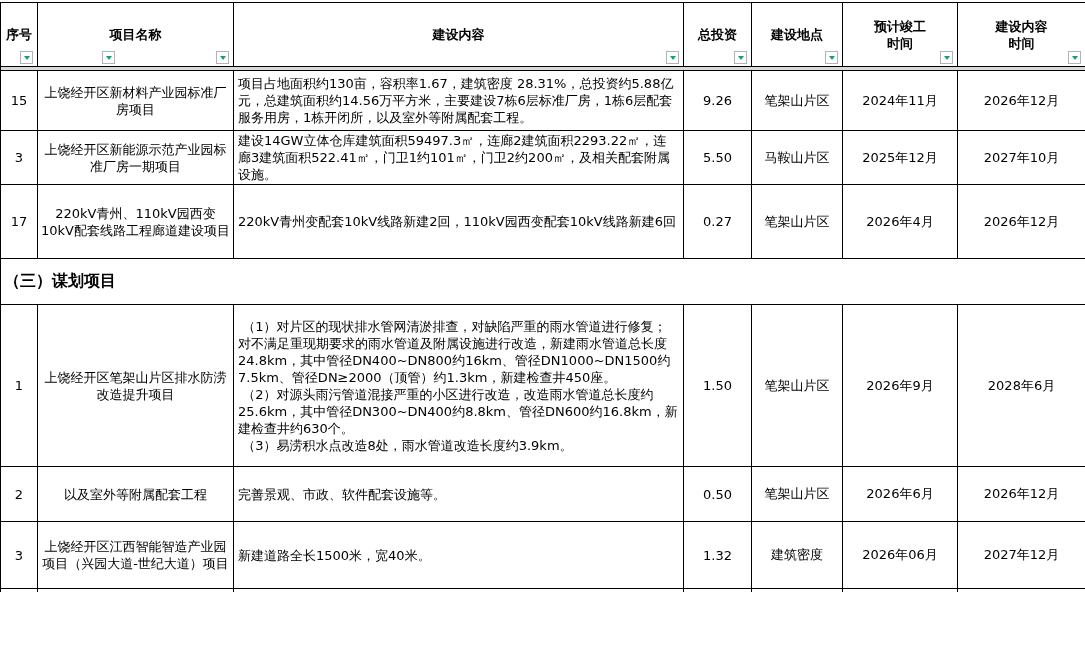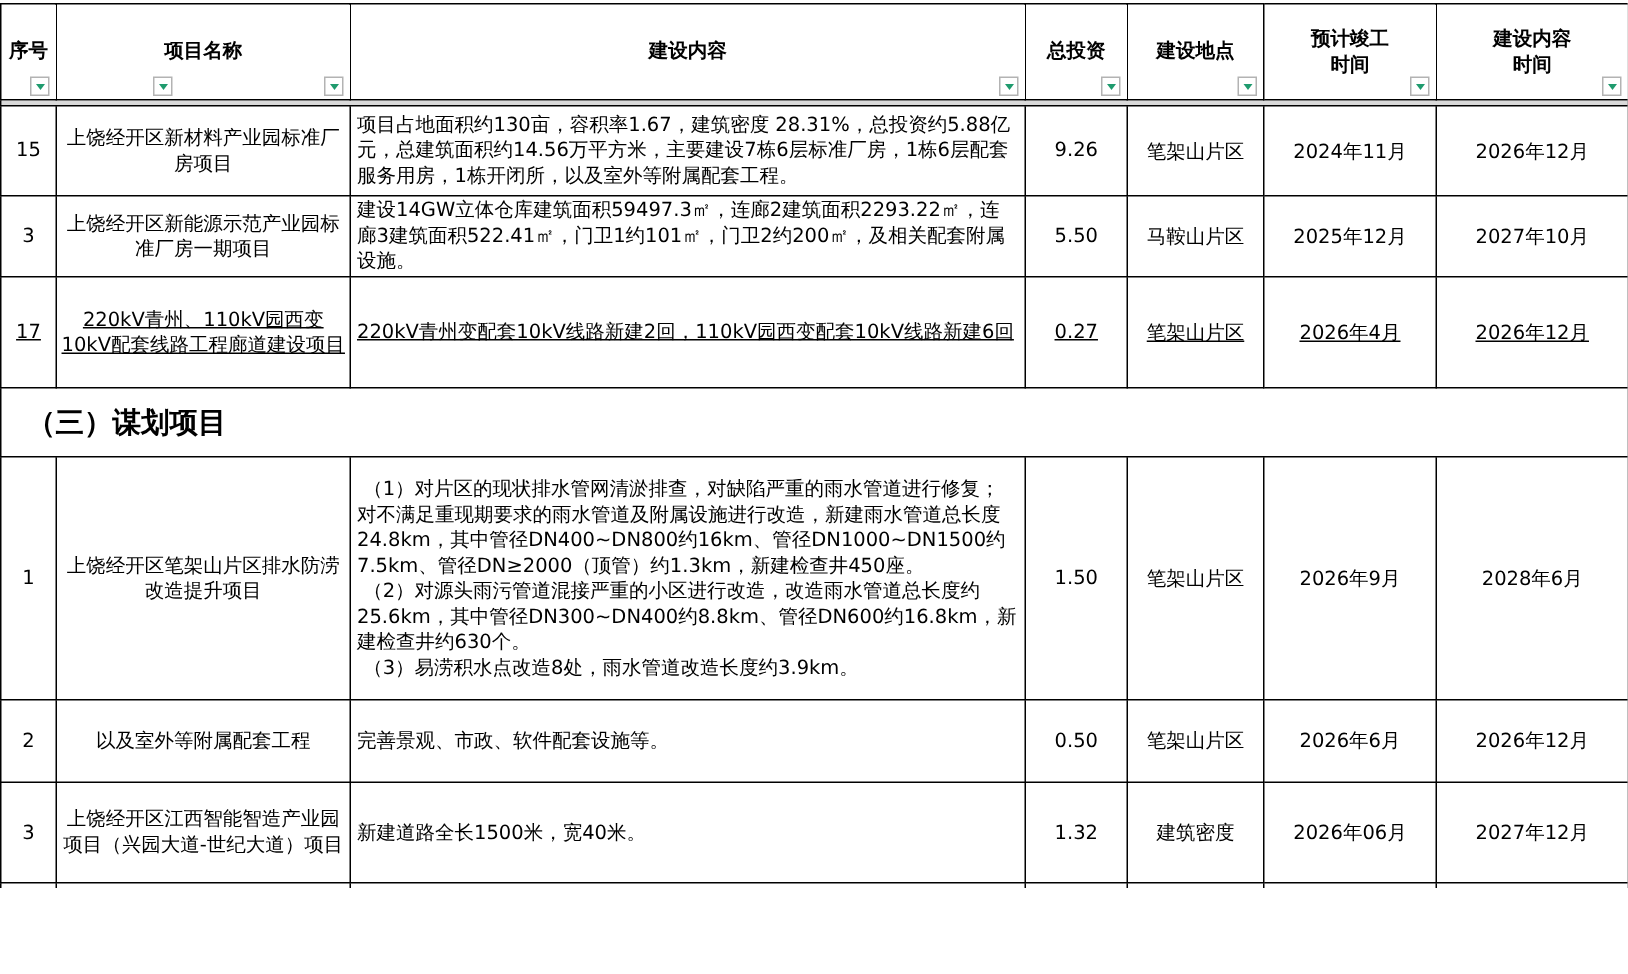--- a/index.html
+++ b/index.html
@@ -49,24 +49,24 @@
     display:block;
   }
   tr.strip-row td{
     background:var(--strip);
     height:4px;
     border-left:1px solid var(--grid);
     border-right:1px solid var(--grid);
   }
   tr.section-row td{
     font-weight:bold;
-    font-size:19px;
+    font-size:16px;
     text-align:left;
     vertical-align:middle;
-    padding-left:17px;
+    padding-left:3px;
   }
   td.c-seq, td.c-investment, td.c-location, td.c-start, td.c-finish{
     text-align:center;
     vertical-align:middle;
     font-size:13px;
   }
   td.c-name{
     text-align:center;
     vertical-align:middle;
     font-size:13px;
@@ -148,21 +148,21 @@
         <td class="c-seq">3</td>
         <td class="c-name">上饶经开区新能源示范产业园标准厂房一期项目</td>
         <td class="c-content">
           <span class="content-text">建设14GW立体仓库建筑面积59497.3㎡，连廊2建筑面积2293.22㎡，连廊3建筑面积522.41㎡，门卫1约101㎡，门卫2约200㎡，及相关配套附属设施。</span>
         </td>
         <td class="c-investment">5.50</td>
         <td class="c-location">马鞍山片区</td>
         <td class="c-start">2025年12月</td>
         <td class="c-finish">2027年10月</td>
       </tr>
-      <tr style="height: 74px; text-decoration: underline;">
+      <tr style="height: 74px;">
         <td class="c-seq">17</td>
         <td class="c-name">220kV青州、110kV园西变10kV配套线路工程廊道建设项目</td>
         <td class="c-content">
           <span class="content-text">220kV青州变配套10kV线路新建2回，110kV园西变配套10kV线路新建6回</span>
         </td>
         <td class="c-investment">0.27</td>
         <td class="c-location">笔架山片区</td>
         <td class="c-start">2026年4月</td>
         <td class="c-finish">2026年12月</td>
       </tr>

